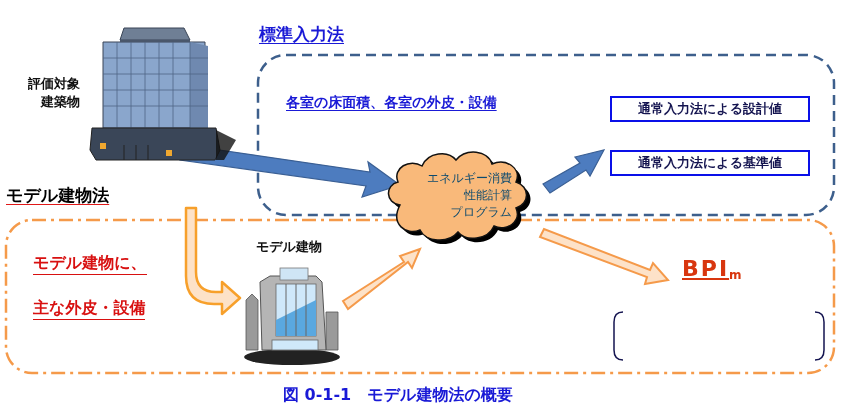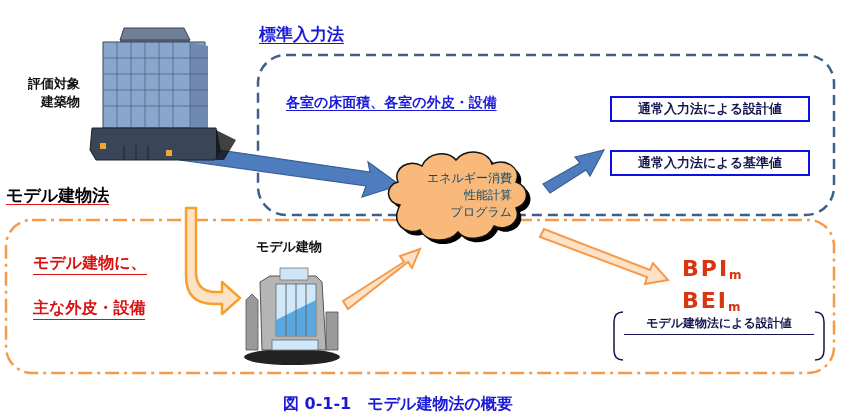--- a/index.html
+++ b/index.html
@@ -13,21 +13,21 @@
   .red-title { color:#000000; text-decoration-color:#e01818; }
   .blue-note { color:#1a1ad6; font-weight:bold; font-size:14px; line-height:20px; }
   .blue-note .u { text-decoration:underline; text-underline-offset:3px; }
   .blue-note .plain { color:#1b1b50; }
   .red-note { color:#d81010; font-weight:bold; font-size:16px; line-height:22px; }
   .red-note div { border-bottom:1.5px solid #d81010; display:inline-block; padding-bottom:0; }
   .result-box { border:2px solid #0a10e8; background:#fff; color:#141450; font-weight:bold;
                 font-size:13px; text-align:center; line-height:22px; width:196px; }
   .cloud-text { color:#0c4a6e; font-size:12px; line-height:17px; text-align:right; width:110px; }
   .idx { color:#d8360f; font-weight:bold; font-size:22px; letter-spacing:2px; line-height:26px;
-         text-decoration-color:#d8360f; text-underline-offset:2px; }
+         text-decoration:underline; text-decoration-color:#d8360f; text-underline-offset:2px; }
   .idx sub { font-size:12px; vertical-align:-3px; letter-spacing:0; }
   .bracket-box { color:#141450; font-weight:bold; font-size:12px; text-align:center; width:190px; }
   .bracket-box .row { line-height:22px; }
   .bracket-box .row.top { border-bottom:1.5px solid #141450; }
   .caption { color:#1a1ad6; font-weight:bold; font-size:16px; }
 </style>
 </head>
 <body>
 
 <svg class="bg" width="844" height="415" viewBox="0 0 844 415">
@@ -134,20 +134,18 @@
 <div class="abs red-note" style="left:33px; top:252px;">
   <div>モデル建物に、</div><br>
   <br>
   <div>主な外皮・設備</div><br>
 </div>
 
 <div class="abs lbl-black" style="left:256px; top:238px;">モデル建物</div>
 
 <div class="abs" style="left:682px; top:256px;">
   <div class="idx"><span>BPI</span><sub>m</sub></div>
-  <div class="idx"><span>BEI</span><sub>m</sub></div>
 </div>
 
 <div class="abs bracket-box" style="left:624px; top:312px;">
-  <div class="row top">モデル建物法による設計値</div>
 </div>
 
-<div class="abs caption" style="left:283px; top:385px;margin-top:9px;">図 0-1-1　モデル建物法の概要</div>
+<div class="abs caption" style="left:283px; top:385px;">図 0-1-1　モデル建物法の概要</div>
 
 </body></html>

